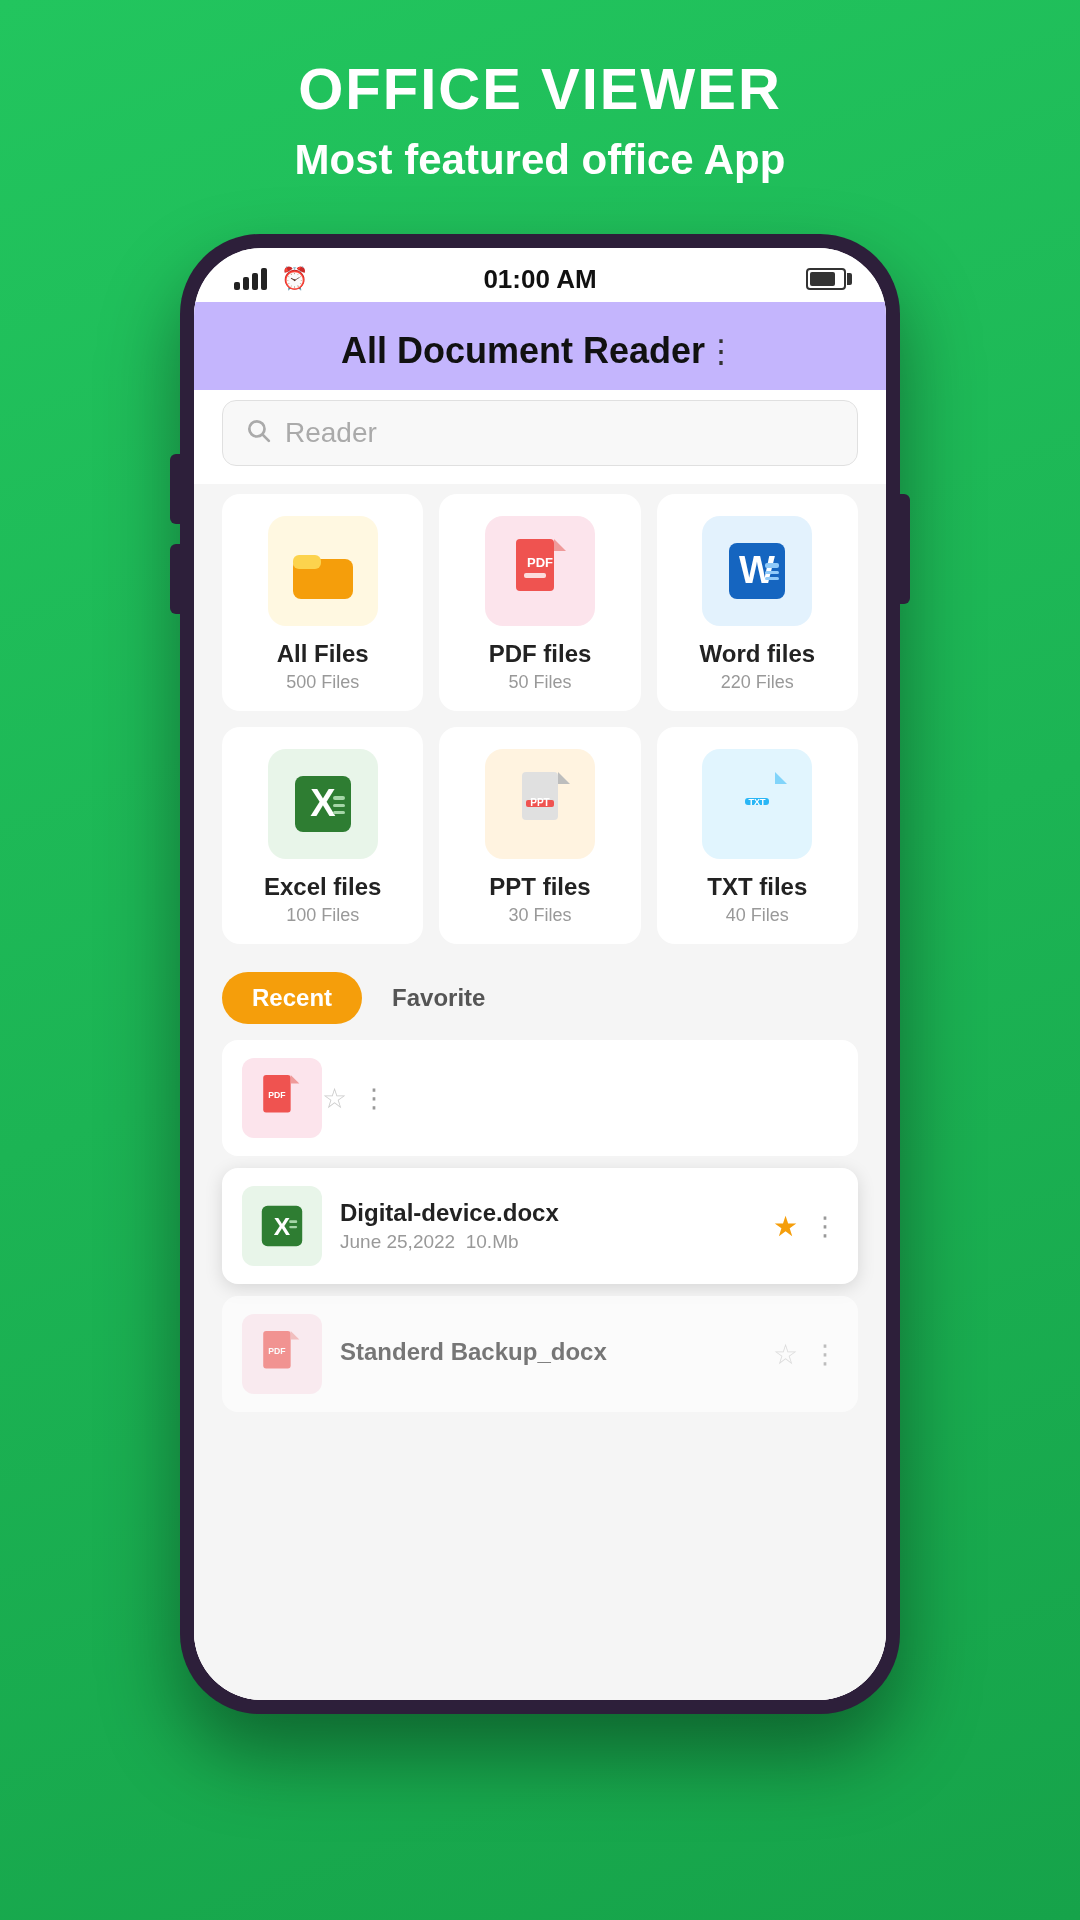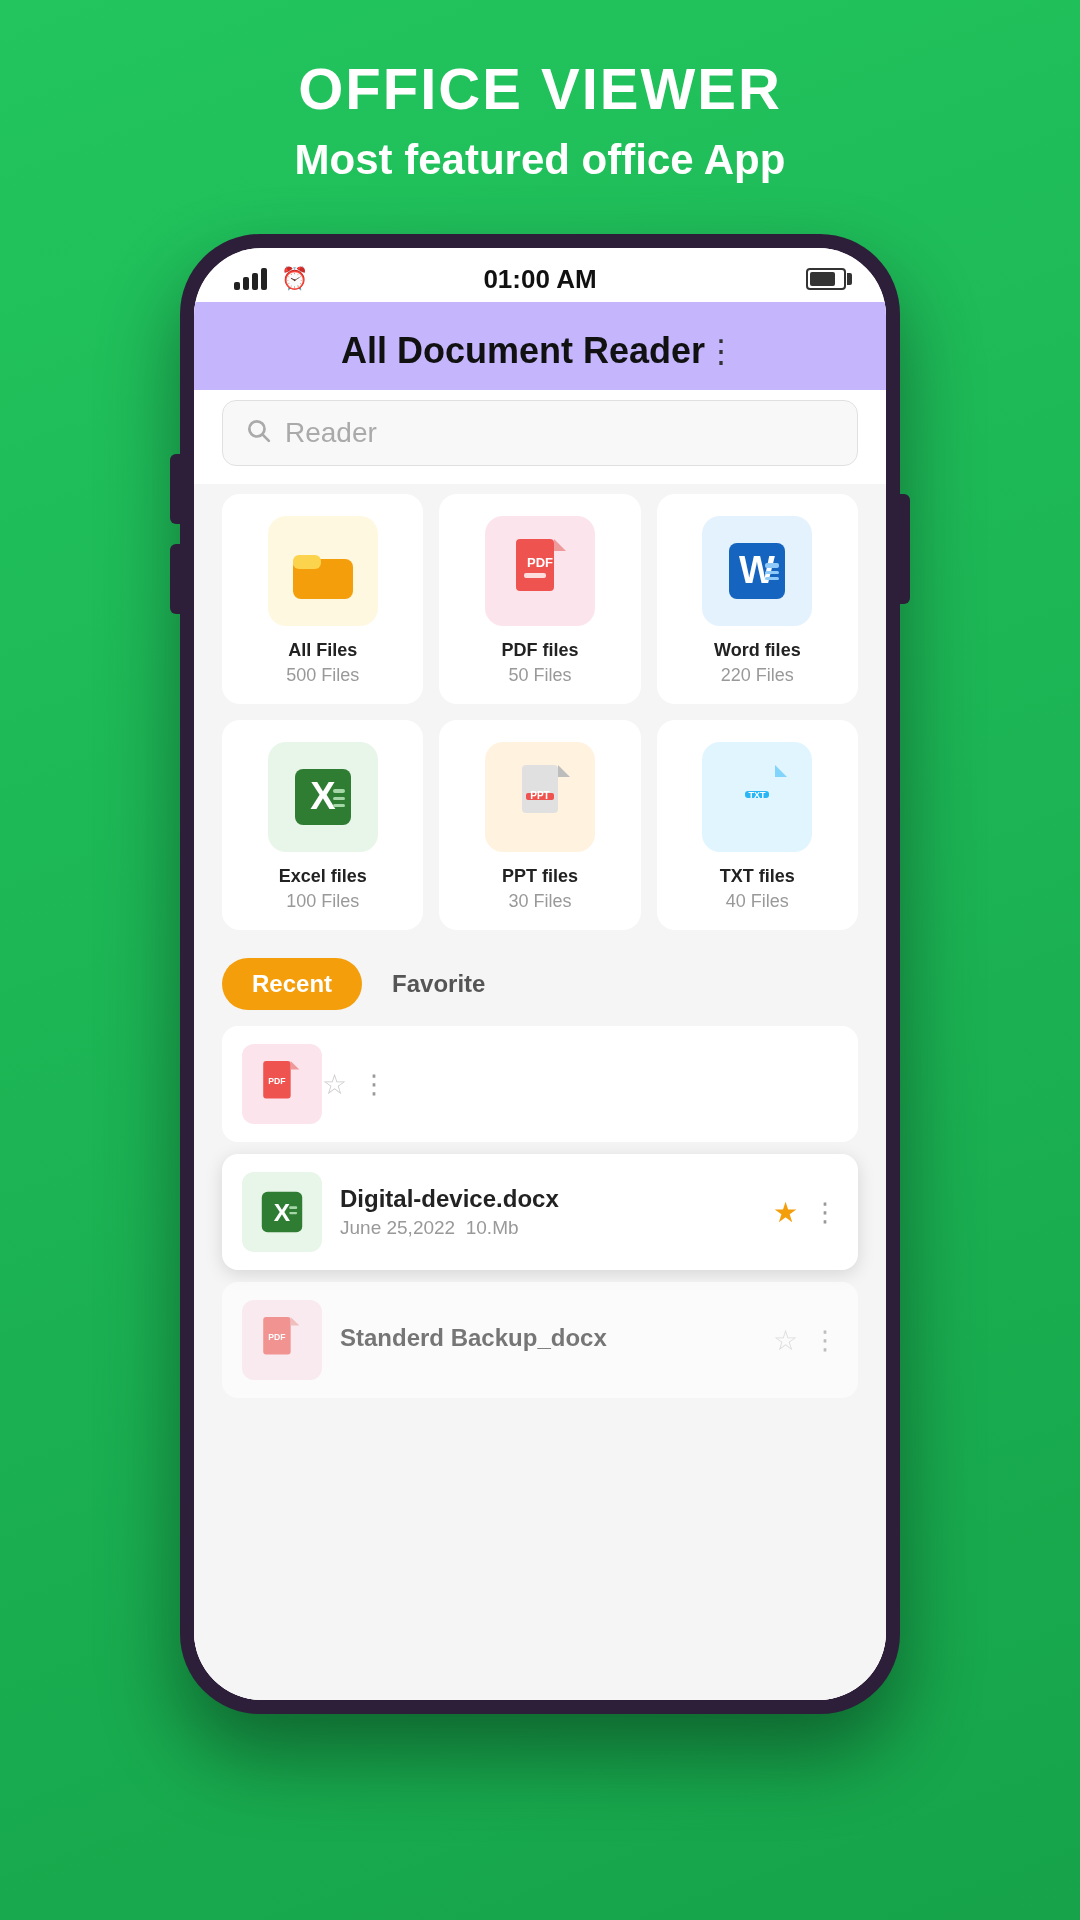--- a/index.html
+++ b/index.html
@@ -220,21 +220,21 @@
     }
 
     .file-icon-wrap.yellow { background: #fff8e1; }
     .file-icon-wrap.pink { background: #fce4ec; }
     .file-icon-wrap.blue { background: #e3f2fd; }
     .file-icon-wrap.green { background: #e8f5e9; }
     .file-icon-wrap.orange { background: #fff3e0; }
     .file-icon-wrap.lightblue { background: #e1f5fe; }
 
     .file-name {
-      font-size: 18px;
+      font-size: 24px;
       font-weight: 700;
       color: #222;
       text-align: center;
     }
 
     .file-count {
       font-size: 18px;
       color: #999;
       text-align: center;
       margin-top: 4px;

